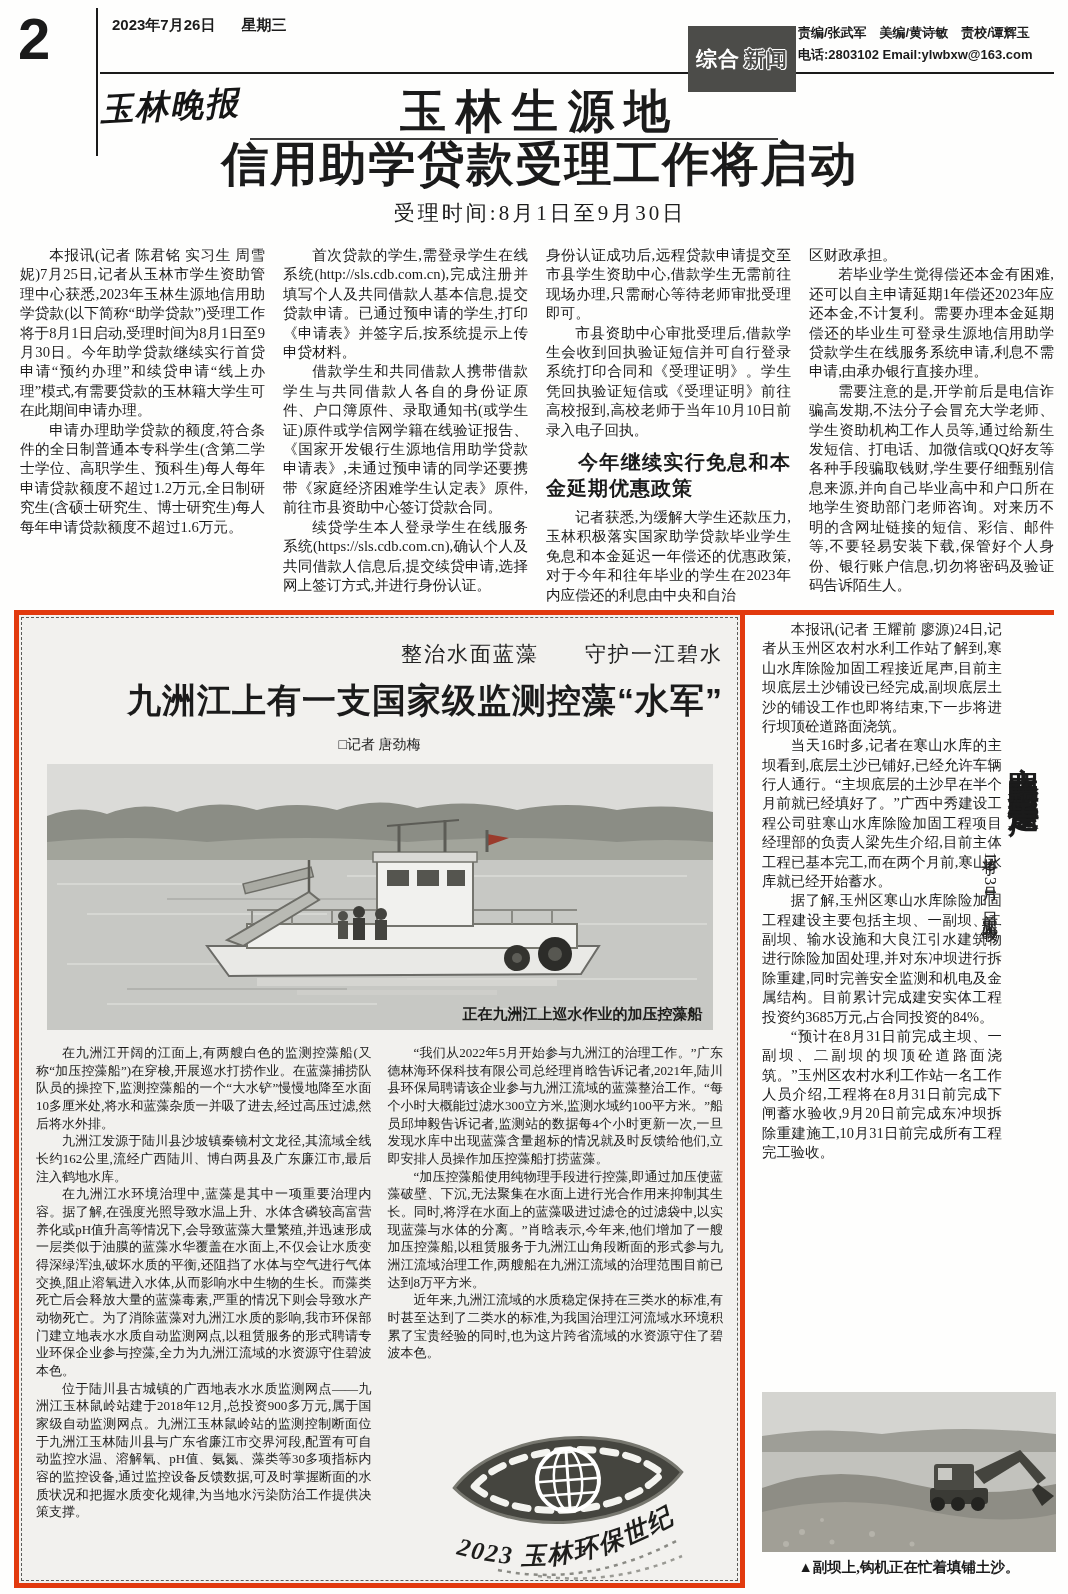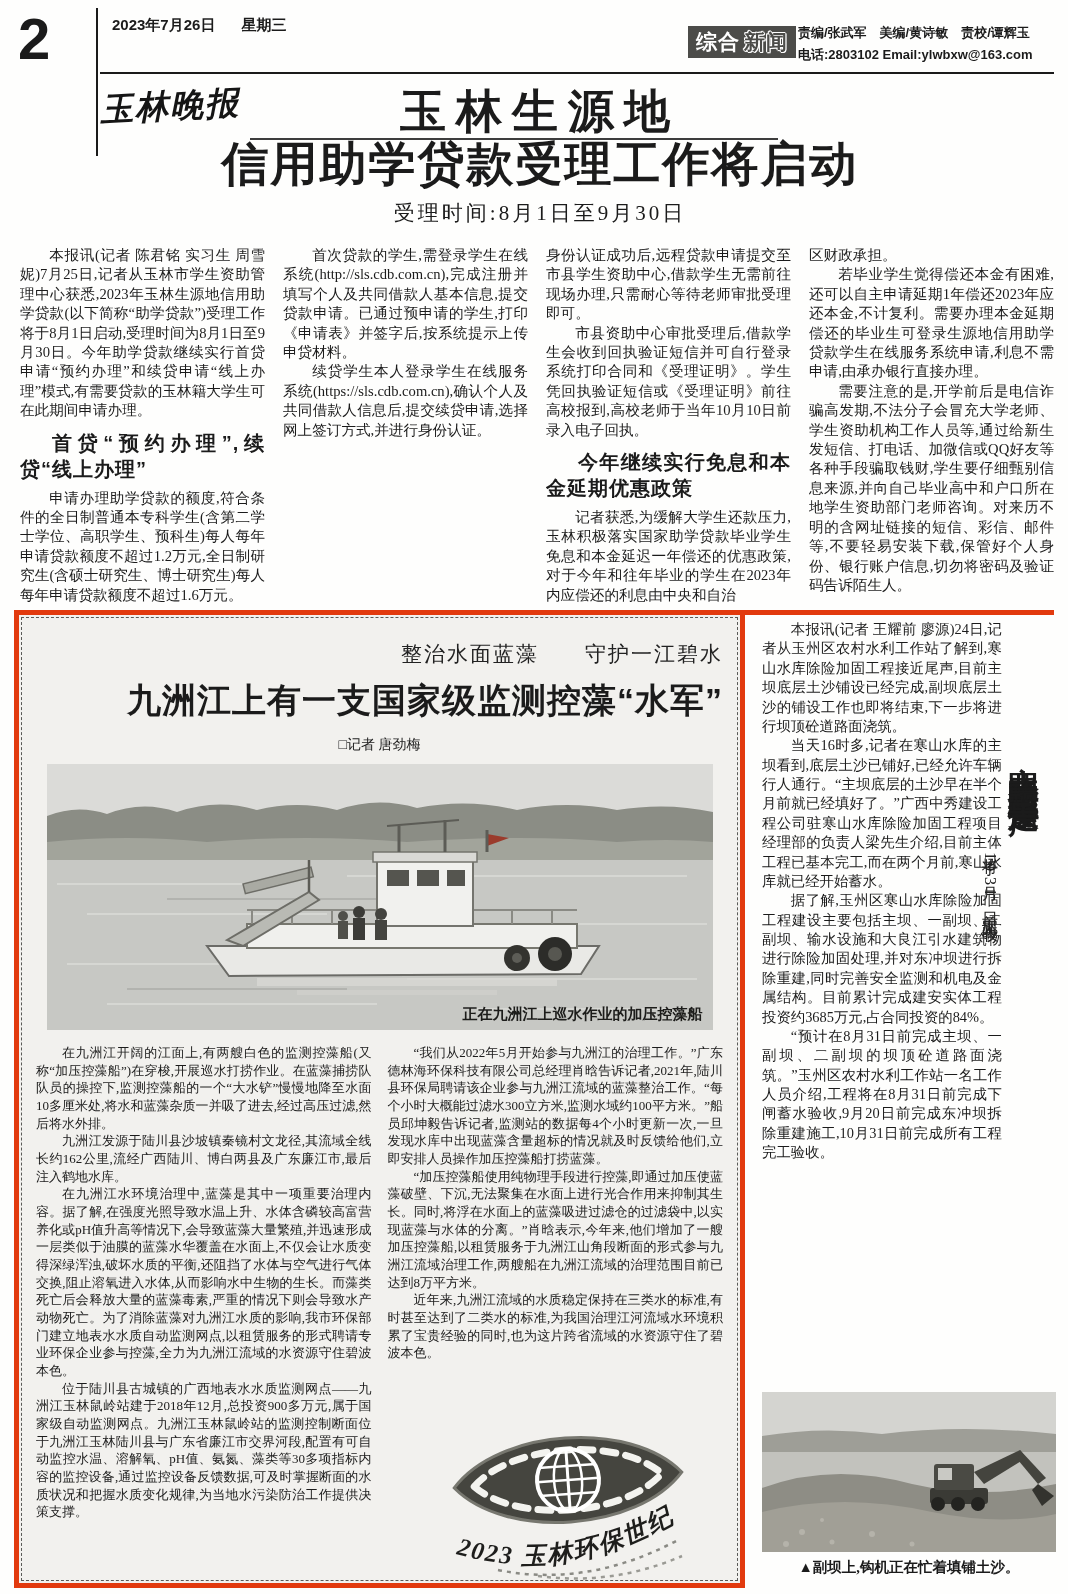--- a/index.html
+++ b/index.html
@@ -11,21 +11,21 @@
           font-family:"Liberation Sans",sans-serif;line-height:1;}
   .v-divider{position:absolute;left:96px;top:8px;width:2px;height:148px;background:#1a1a1a;}
   .date-line{position:absolute;left:112px;top:16px;font-size:15px;font-weight:bold;
              font-family:"Liberation Sans",sans-serif;}
   .date-line .weekday{margin-left:26px;}
   .rule-top{position:absolute;left:100px;top:72px;width:954px;height:2px;background:#1a1a1a;}
   .masthead{position:absolute;left:100px;top:84px;width:150px;font-size:33px;font-weight:bold;
             font-style:italic;transform:rotate(-3deg);letter-spacing:2px;color:#151515;}
   .masthead-rule{position:absolute;left:250px;top:138px;width:528px;height:2px;background:#3d3d3d;}
   .section-badge{position:absolute;left:688px;top:26px;height:32px;background:#4c4c49;color:#fff;
-                 display:flex;align-items:center;padding:0 8px;font-size:21px;font-weight:bold;
+                 display:flex;align-items:center;padding:17px 8px;font-size:21px;font-weight:bold;
                  font-family:"Liberation Sans",sans-serif;letter-spacing:1px;}
   .section-badge .outline{color:#4c4c49;margin-left:4px;
       text-shadow:-1px 0 #fff,1px 0 #fff,0 -1px #fff,0 1px #fff,-1px -1px #fff,1px 1px #fff;}
   .credits{position:absolute;left:798px;top:22px;width:260px;font-size:13px;font-weight:bold;
            font-family:"Liberation Sans",sans-serif;line-height:1.7;}
 
   
   .head-block{position:absolute;left:140px;top:86px;width:800px;text-align:center;}
   .head-1{font-size:46px;font-weight:bold;letter-spacing:10px;line-height:1.1;
           font-family:"Liberation Sans",sans-serif;}
@@ -92,25 +92,25 @@
 
   <div class="head-block">
     <div class="head-1">玉林生源地</div>
     <div class="head-2">信用助学贷款受理工作将启动</div>
     <div class="head-sub">受理时间:8月1日至9月30日</div>
   </div>
 
   <div class="lead-cols">
     <div class="lead-col">
       <p class="p">本报讯(记者 陈君铭 实习生 周雪妮)7月25日,记者从玉林市学生资助管理中心获悉,2023年玉林生源地信用助学贷款(以下简称“助学贷款”)受理工作将于8月1日启动,受理时间为8月1日至9月30日。今年助学贷款继续实行首贷申请“预约办理”和续贷申请“线上办理”模式,有需要贷款的玉林籍大学生可在此期间申请办理。</p>
-      <div class="col-subhead">首贷“预约办理”,续贷“线上办理”</div>
       <p class="p">申请办理助学贷款的额度,符合条件的全日制普通本专科学生(含第二学士学位、高职学生、预科生)每人每年申请贷款额度不超过1.2万元,全日制研究生(含硕士研究生、博士研究生)每人每年申请贷款额度不超过1.6万元。</p>
     </div>
     <div class="lead-col">
       <p class="p">首次贷款的学生,需登录学生在线系统(http://sls.cdb.com.cn),完成注册并填写个人及共同借款人基本信息,提交贷款申请。已通过预申请的学生,打印《申请表》并签字后,按系统提示上传申贷材料。</p>
+      <p class="p">借款学生和共同借款人携带借款学生与共同借款人各自的身份证原件、户口簿原件、录取通知书(或学生证)原件或学信网学籍在线验证报告、《国家开发银行生源地信用助学贷款申请表》,未通过预申请的同学还要携带《家庭经济困难学生认定表》原件,前往市县资助中心签订贷款合同。</p>
       <p class="p">续贷学生本人登录学生在线服务系统(https://sls.cdb.com.cn),确认个人及共同借款人信息后,提交续贷申请,选择网上签订方式,并进行身份认证。</p>
     </div>
     <div class="lead-col">
       <p class="p cont">身份认证成功后,远程贷款申请提交至市县学生资助中心,借款学生无需前往现场办理,只需耐心等待老师审批受理即可。</p>
       <p class="p">市县资助中心审批受理后,借款学生会收到回执验证短信并可自行登录系统打印合同和《受理证明》。学生凭回执验证短信或《受理证明》前往高校报到,高校老师于当年10月10日前录入电子回执。</p>
       <div class="col-subhead">今年继续实行免息和本金延期优惠政策</div>
       <p class="p">记者获悉,为缓解大学生还款压力,玉林积极落实国家助学贷款毕业学生免息和本金延迟一年偿还的优惠政策,对于今年和往年毕业的学生在2023年内应偿还的利息由中央和自治</p>
     </div>
     <div class="lead-col">
       <p class="p cont">区财政承担。</p>

